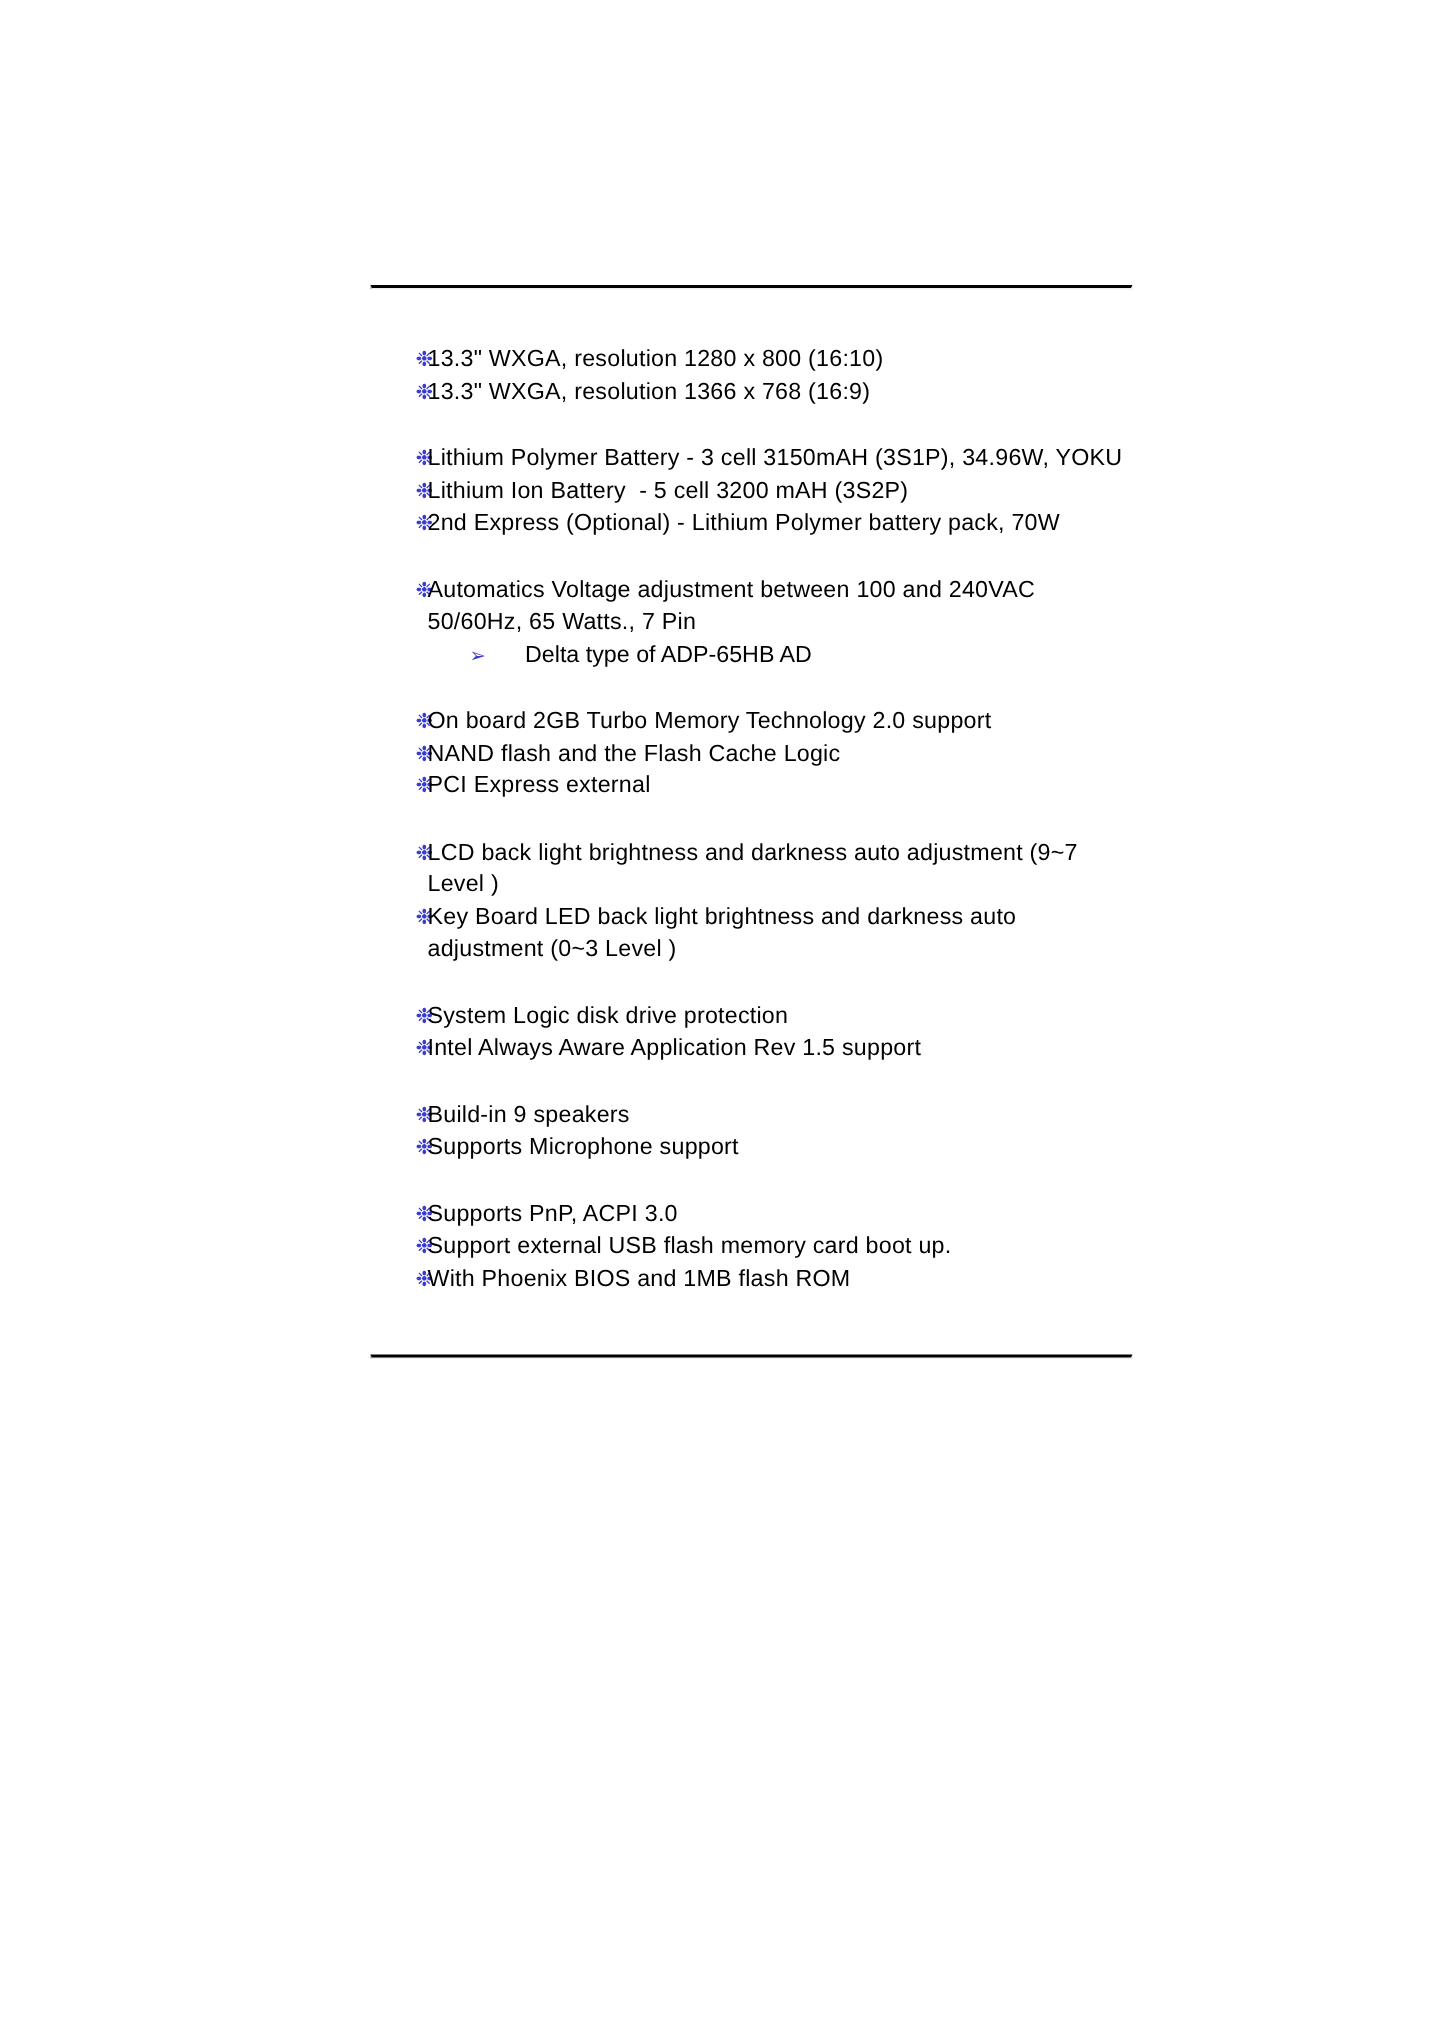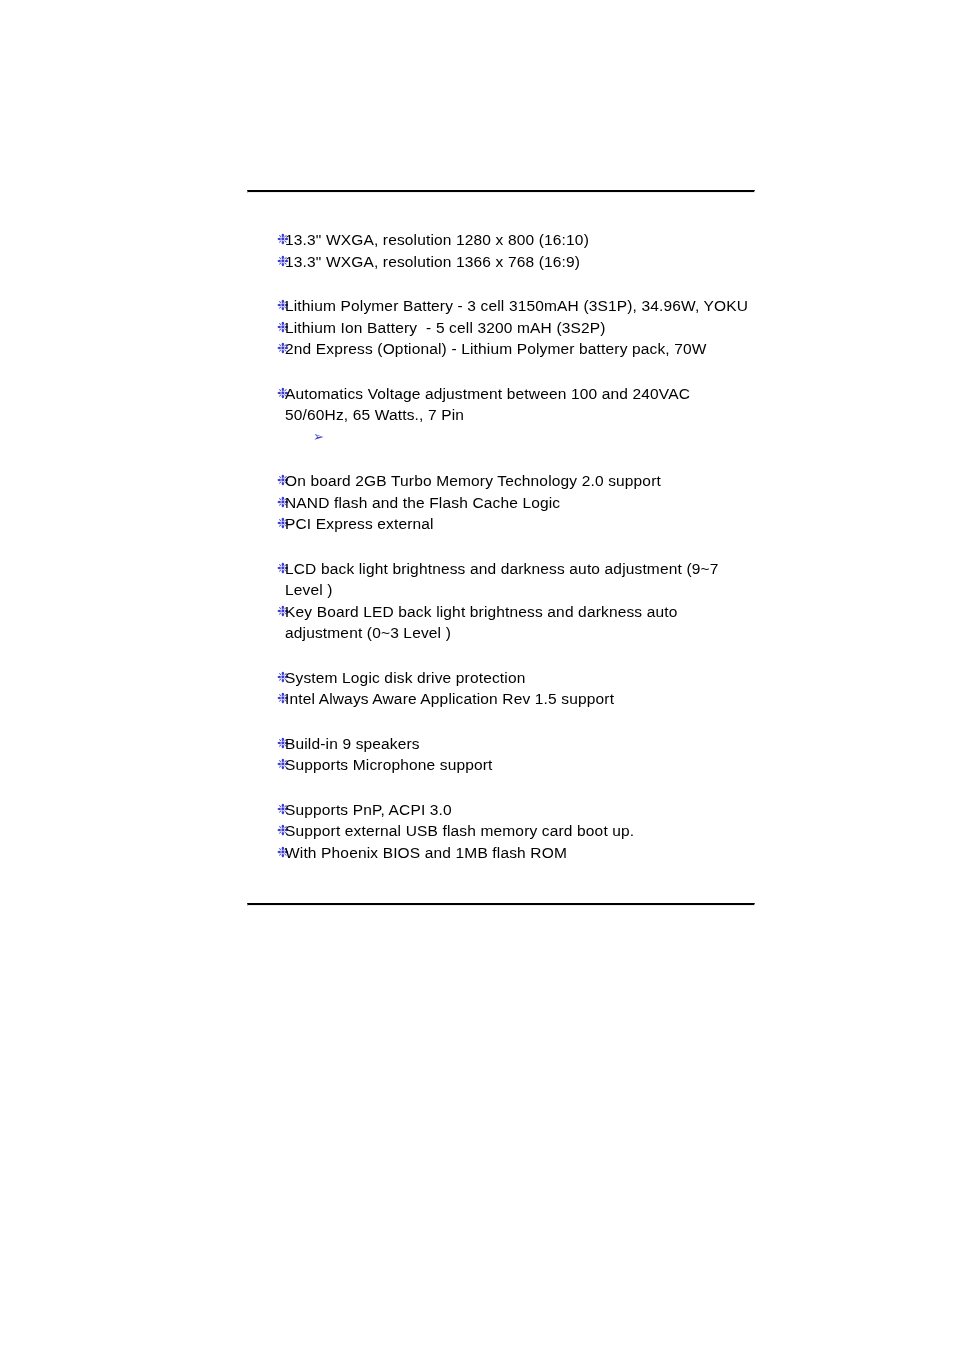--- a/index.html
+++ b/index.html
@@ -155,20 +155,21 @@
           </li>
         </ul>
         <ul class="bullet-group">
           <li class="bullet-item">
             <span class="bullet-marker">❉</span>
             <span class="bullet-text">Automatics Voltage adjustment between 100 and 240VAC 50/60Hz, 65 Watts., 7 Pin</span>
           </li>
           <ul class="sub-list">
             <li class="sub-item">
               <span class="sub-marker">➢</span>
+              <span class="sub-text">Delta type of ADP-65HB AD</span>
             </li>
           </ul>
         </ul>
         <ul class="bullet-group">
           <li class="bullet-item">
             <span class="bullet-marker">❉</span>
             <span class="bullet-text">On board 2GB Turbo Memory Technology 2.0 support</span>
           </li>
           <li class="bullet-item">
             <span class="bullet-marker">❉</span>

